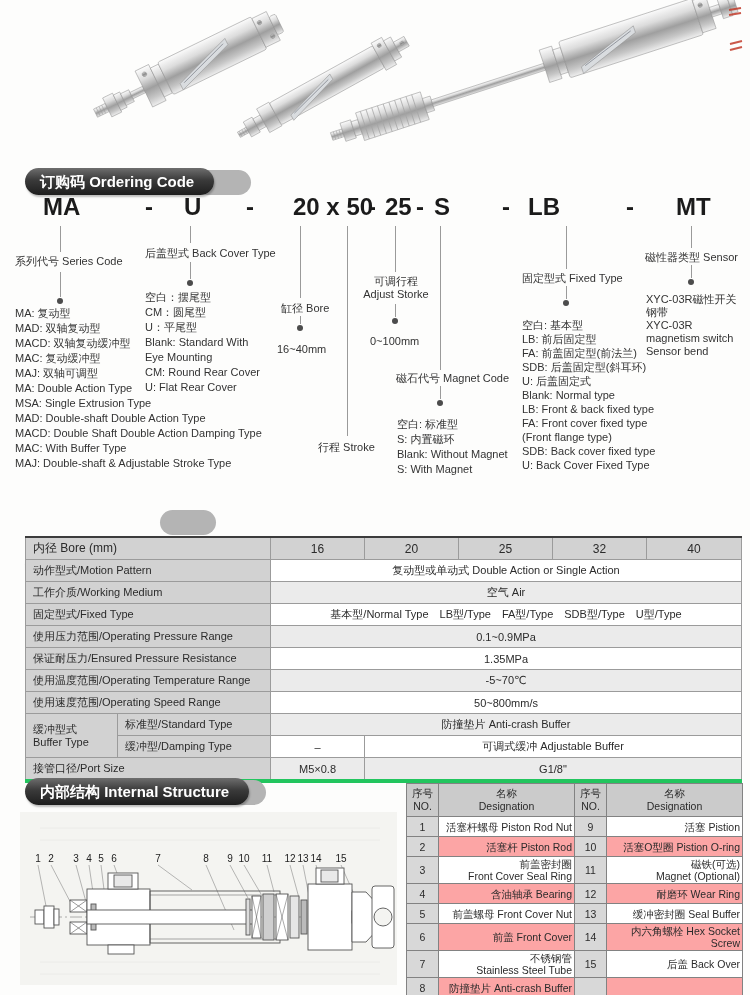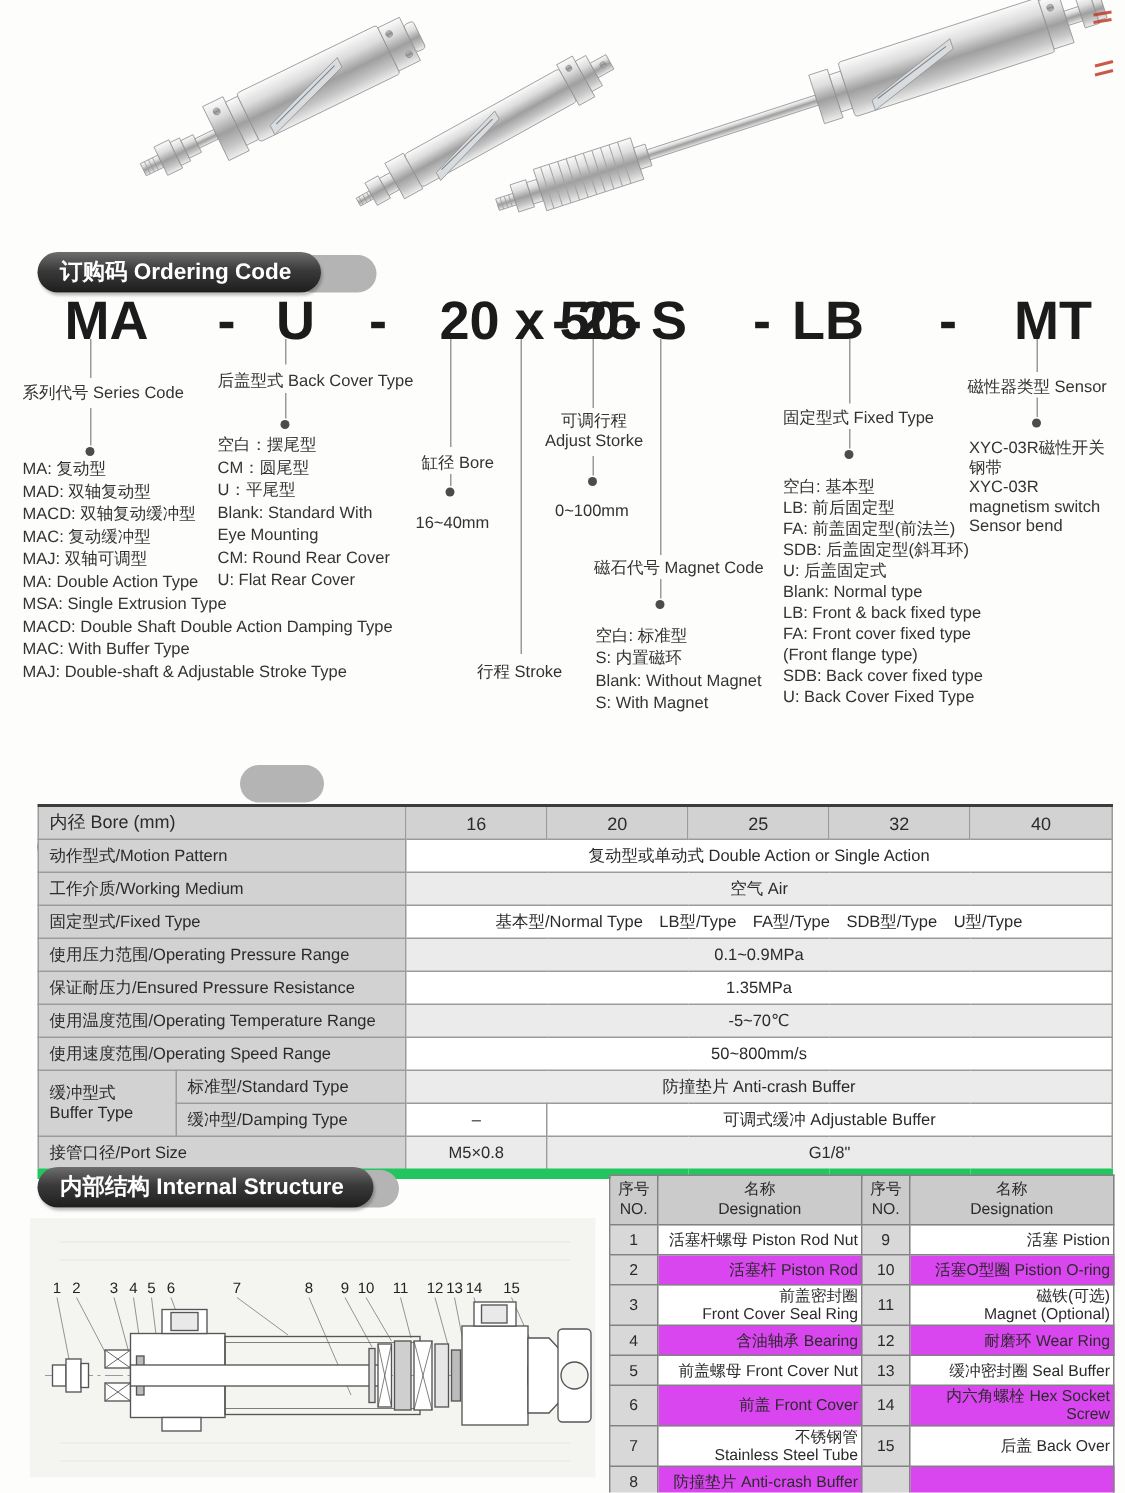--- a/index.html
+++ b/index.html
@@ -10,34 +10,34 @@
   }
   
   .pill-tail{position:absolute;height:25px;width:56px;border-radius:13px;background:#b4b4b4;}
   .pill{
     position:absolute;height:27px;border-radius:14px;
     background:linear-gradient(180deg,#6e6e6e 0%,#3a3a3a 45%,#1e1e1e 100%);
     color:#fff;font-size:15px;font-weight:bold;line-height:27px;
     padding:0 20px 0 15px;white-space:nowrap;box-shadow:1px 2px 2px rgba(0,0,0,.25);
   }
   
-  .code-seg{position:absolute;top:193px;font-size:36px;font-weight:bold;color:#1b1b1b;white-space:nowrap;}
+  .code-seg{position:absolute;top:193px;font-size:24px;font-weight:bold;color:#1b1b1b;white-space:nowrap;}
   .vline{position:absolute;width:1px;background:#9a9a9a;}
   .dot{position:absolute;width:6px;height:6px;border-radius:50%;background:#4c4c4c;}
   .lbl{position:absolute;font-size:11px;color:#333;white-space:nowrap;}
   .lbl-c{text-align:center;}
   .lbl-c span{display:block;line-height:13px;}
   .lst{position:absolute;font-size:11px;color:#333;line-height:15px;white-space:nowrap;}
   .lst.lh14 div{line-height:14px;}
   .lst.lh13 div{line-height:13px;}
   
   table.spec{
     position:absolute;left:25px;top:536px;width:716px;
     border-collapse:collapse;table-layout:fixed;
-    border-top:2px solid #3c3c3c;border-bottom:7px solid #22c55e;
+    border-top:2px solid #3c3c3c;border-bottom:4px solid #22c55e;
   }
   table.spec td{border:1px solid #9b9b9b;font-size:11px;height:19px;padding:1px 4px;overflow:hidden;}
   table.spec td.lab{background:#d2d2d2;text-align:left;padding-left:7px;}
   table.spec td.hdv{background:#d2d2d2;text-align:center;font-size:12px;}
   table.spec td.borelab{font-size:12px;}
   table.spec td.vw{background:#ffffff;text-align:center;}
   table.spec td.vg{background:#ebebeb;text-align:center;}
   table.spec td.grp span{display:block;line-height:13px;}
   
   table.parts{
@@ -45,21 +45,21 @@
     border-collapse:collapse;table-layout:fixed;
   }
   table.parts th,table.parts td{
     border:1px solid #828282;font-size:10.5px;line-height:12px;
     padding:1px 2px;text-align:center;vertical-align:middle;font-weight:normal;
   }
   table.parts th{background:#cbcbcb;height:30px;}
   table.parts th span{display:block;line-height:13px;}
   table.parts td.no{background:#d8d8d8;}
   table.parts tr.w td.nm{background:#ffffff;}
-  table.parts tr.g td.nm{background:#d946ef;margin-top:24px;}
+  table.parts tr.g td.nm{background:#fca5a5;margin-top:24px;}
   table.parts td.nm{white-space:pre-line;text-align:right;}
   table.parts tr{height:20px;}
   
   .diagram-box{position:absolute;left:20px;top:812px;width:377px;height:173px;}
   
   .photo{position:absolute;transform-origin:center center;}
   .redmarks{position:absolute;left:727px;top:6px;}
 </style>
 </head>
 <body>
@@ -171,20 +171,21 @@
   <div class="vline" style="left:60px;top:272px;height:25px;"></div>
   <div class="dot" style="left:57px;top:298px;"></div>
   <div class="lst" style="left:15px;top:306px;">
       <div>MA: 复动型</div>
       <div>MAD: 双轴复动型</div>
       <div>MACD: 双轴复动缓冲型</div>
       <div>MAC: 复动缓冲型</div>
       <div>MAJ: 双轴可调型</div>
       <div>MA: Double Action Type</div>
       <div>MSA: Single Extrusion Type</div>
+      <div>MAD: Double-shaft Double Action Type</div>
       <div>MACD: Double Shaft Double Action Damping Type</div>
       <div>MAC: With Buffer Type</div>
       <div>MAJ: Double-shaft &amp; Adjustable Stroke Type</div>
     </div>
 
   <div class="vline" style="left:190px;top:226px;height:17px;"></div>
   <div class="lbl" style="left:145px;top:246px;">后盖型式 Back Cover Type</div>
   <div class="vline" style="left:190px;top:262px;height:17px;"></div>
   <div class="dot" style="left:187px;top:280px;"></div>
   <div class="lst" style="left:145px;top:290px;">

